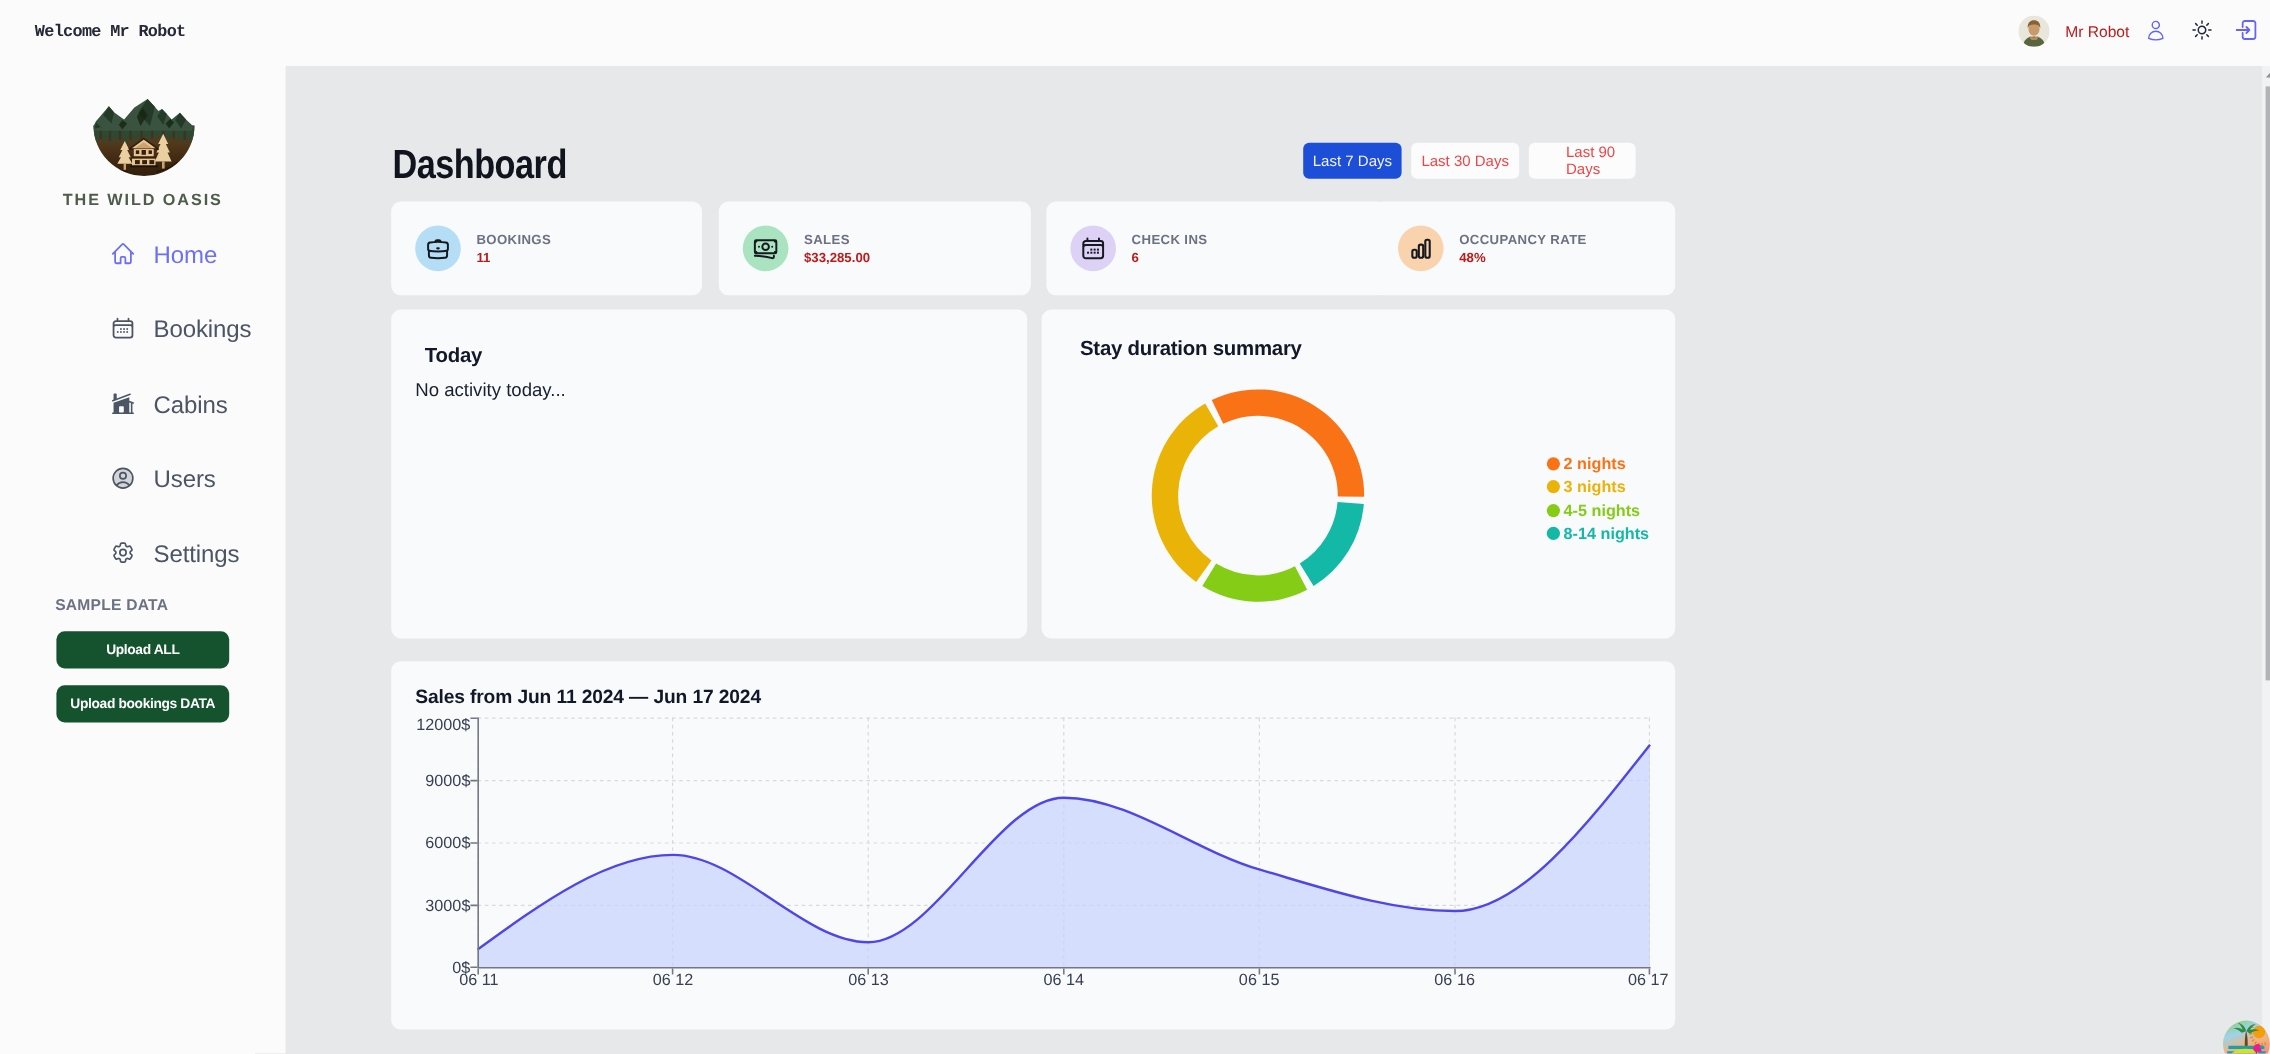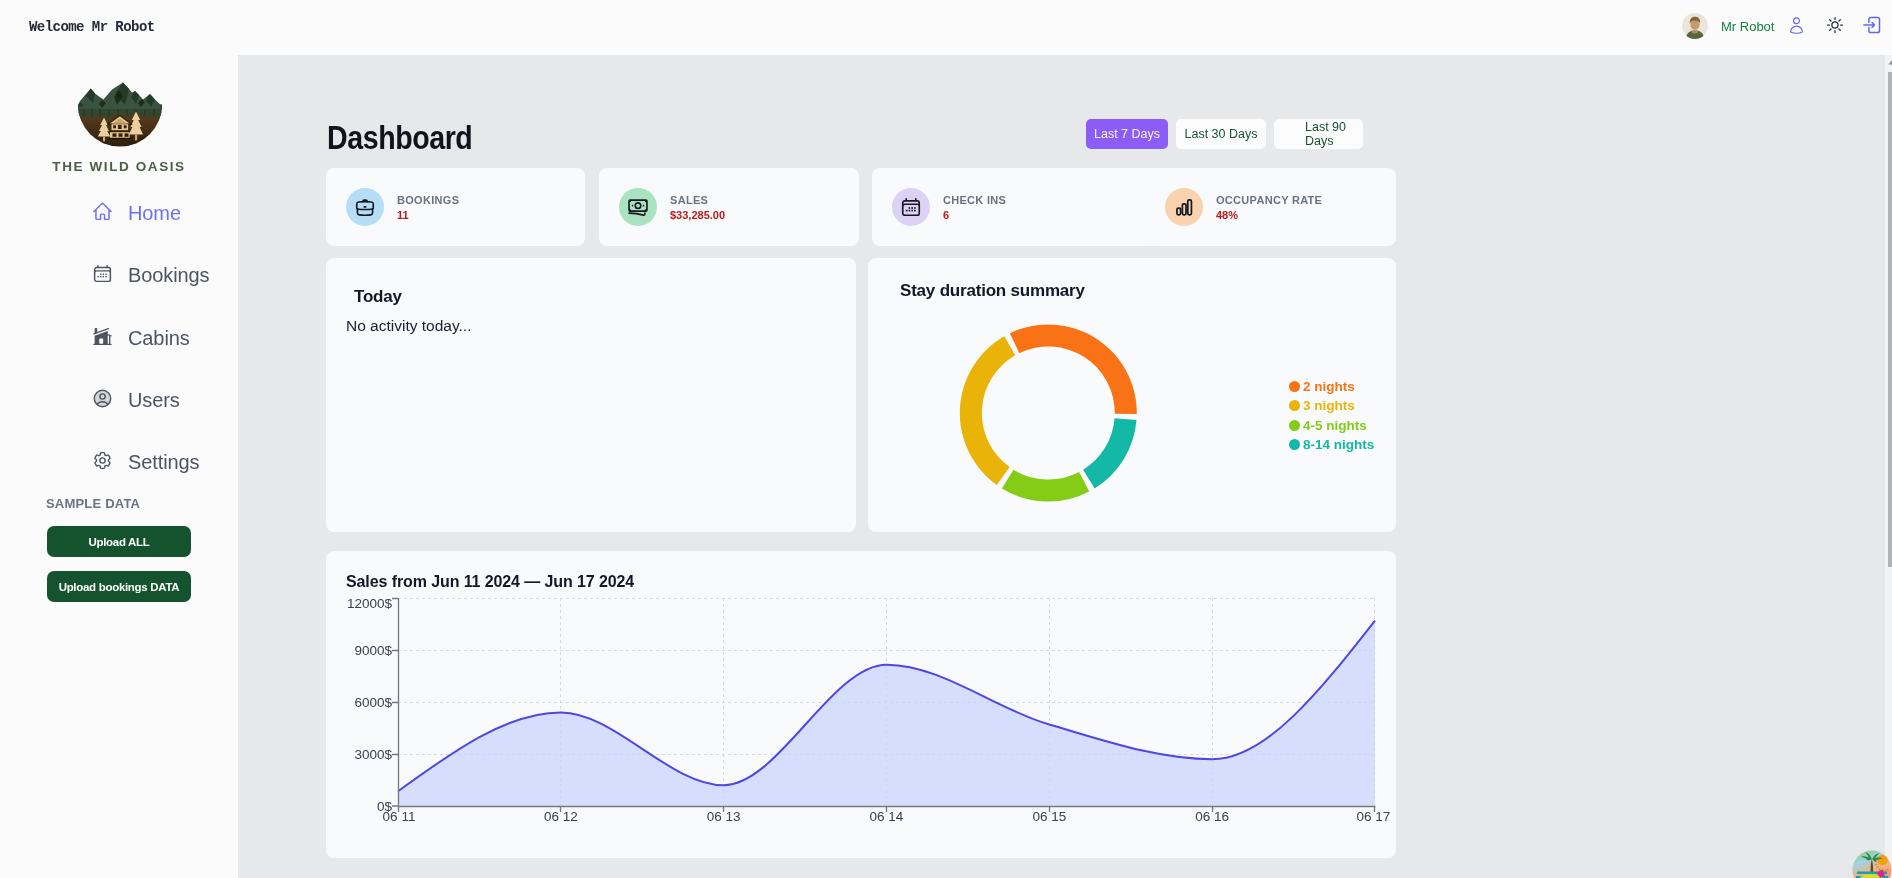--- a/index.html
+++ b/index.html
@@ -3,28 +3,28 @@
 <meta charset="utf-8">
 <style>
   * { margin:0; padding:0; box-sizing:border-box; }
   html,body { width:1892px; height:878px; overflow:hidden; }
   body { font-family:"Liberation Sans", sans-serif; background:#e7e8ea; position:relative; }
   .abs { position:absolute; }
   .card { position:absolute; background:#f9fafb; border-radius:8px; }
   .header { position:absolute; left:0; top:0; width:1892px; height:55px; background:#fbfbfc; }
   .sidebar { position:absolute; left:0; top:55px; width:238px; height:823px; background:#fbfbfc; }
   .welcome { position:absolute; left:29px; top:19px; font-family:"Liberation Mono", monospace; font-size:14px; font-weight:700; color:#252b36; letter-spacing:-0.55px; }
-  .uname { position:absolute; left:1721px; top:19px; font-size:13px; color:#15803d; }
+  .uname { position:absolute; left:1721px; top:19px; font-size:13px; color:#b91c1c; }
   .brand { position:absolute; left:0; top:159px; width:238px; text-align:center; font-size:13.5px; font-weight:700; letter-spacing:1.6px; color:#4e5d49; }
   .nav-t { position:absolute; left:128px; font-size:20px; font-weight:400; color:#4b5563; letter-spacing:-0.1px; }
   .sdata { position:absolute; left:46px; top:496px; font-size:13px; font-weight:700; color:#6b7280; letter-spacing:0.2px; }
   .ubtn { position:absolute; left:47px; width:144px; height:31px; background:#14532d; color:#fff; border-radius:7px; font-size:11.5px; font-weight:700; letter-spacing:-0.3px; text-align:center; display:flex; align-items:center; justify-content:center; }
   h1.dash { position:absolute; left:327px; top:118px; font-size:34px; font-weight:700; color:#10141c; letter-spacing:-0.5px; transform:scaleX(0.84); transform-origin:left center; }
-  .fbtn { position:absolute; top:119px; height:30px; border-radius:5px; font-size:12.5px; font-weight:500; display:flex; align-items:center; justify-content:center; color:#14532d; background:#fcfcfd; }
-  .fbtn.on { background:#8b5cf6; color:#f4f4fd; }
+  .fbtn { position:absolute; top:119px; height:30px; border-radius:5px; font-size:12.5px; font-weight:500; display:flex; align-items:center; justify-content:center; color:#ef4444; background:#fcfcfd; }
+  .fbtn.on { background:#1d4ed8; color:#f4f4fd; }
   .stat-ic { position:absolute; left:20px; top:20px; width:38px; height:38px; border-radius:50%; display:flex; align-items:center; justify-content:center; }
   .stat-tt { position:absolute; left:71px; top:26px; font-size:11px; font-weight:700; color:#6b7280; letter-spacing:0.3px; }
   .stat-v { position:absolute; left:71px; top:41px; font-size:11px; font-weight:700; color:#b91c1c; }
   .ctitle { font-size:17px; font-weight:700; color:#111827; position:absolute; letter-spacing:-0.2px; }
   .leg { position:absolute; left:1289px; font-size:13.5px;font-weight:bold; }
   .leg span.d { display:inline-block; width:11px; height:11px; border-radius:50%; margin-right:3px; vertical-align:-1px; }
 </style>
 </head>
 <body>
 

